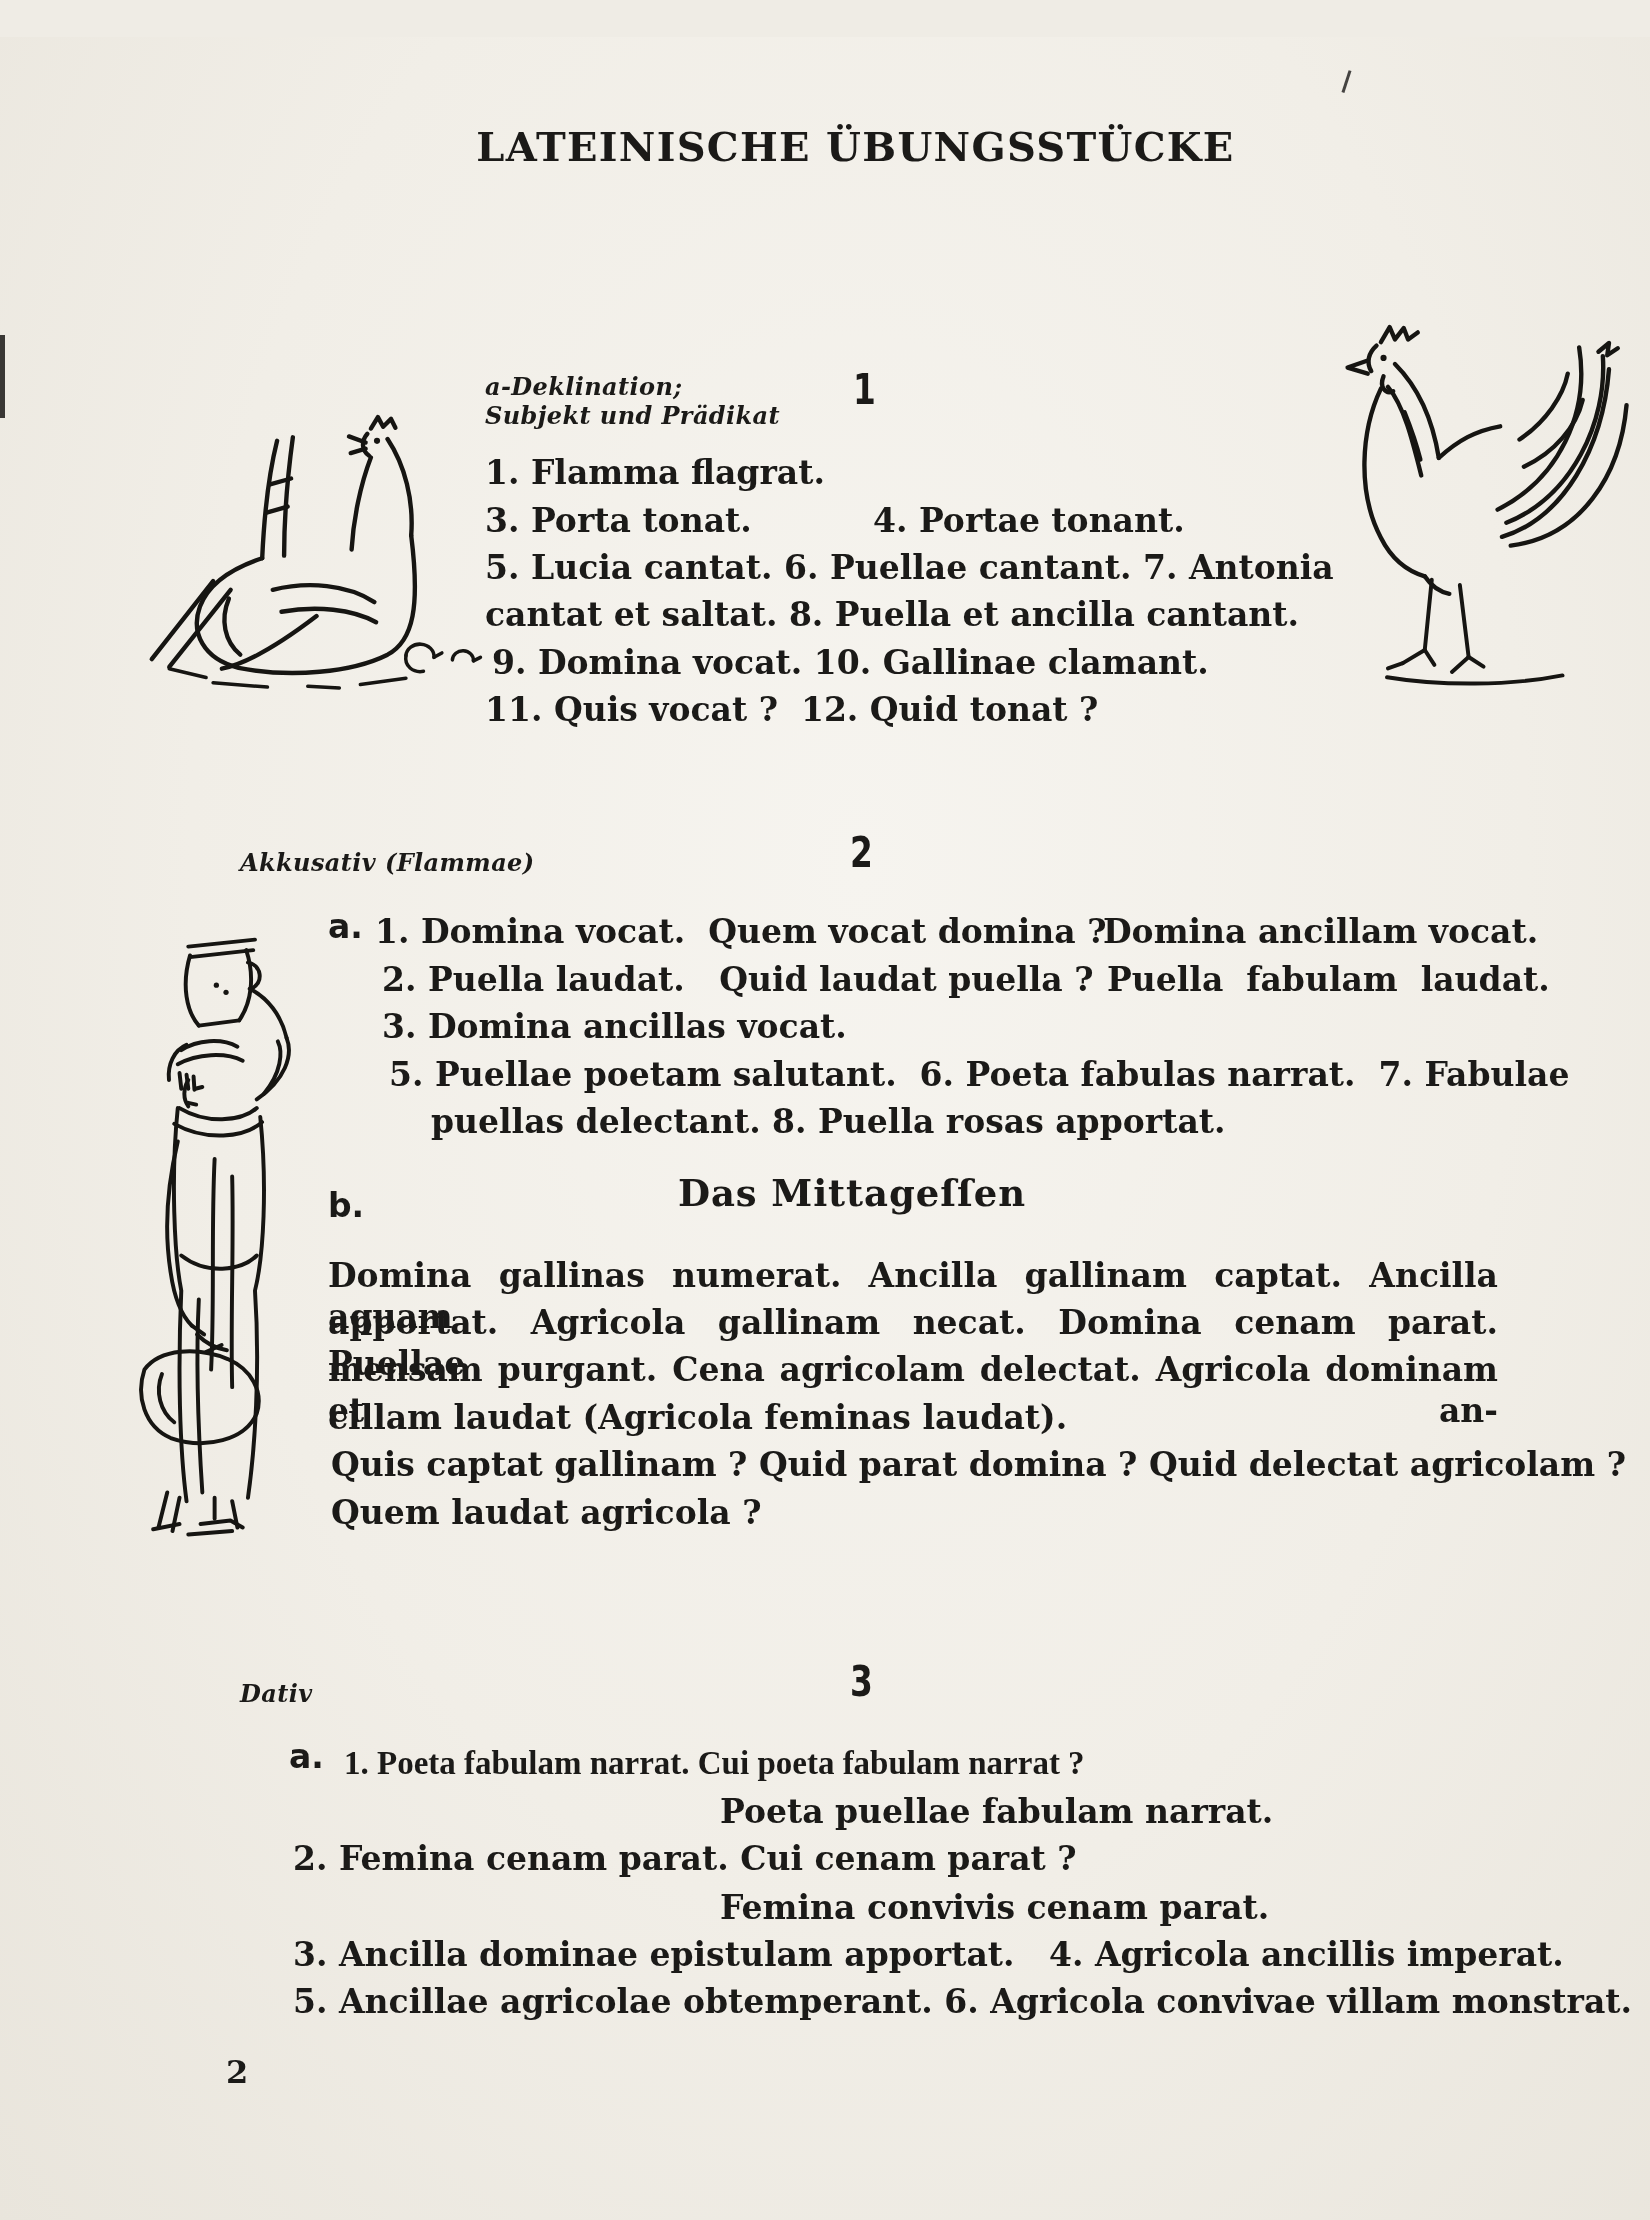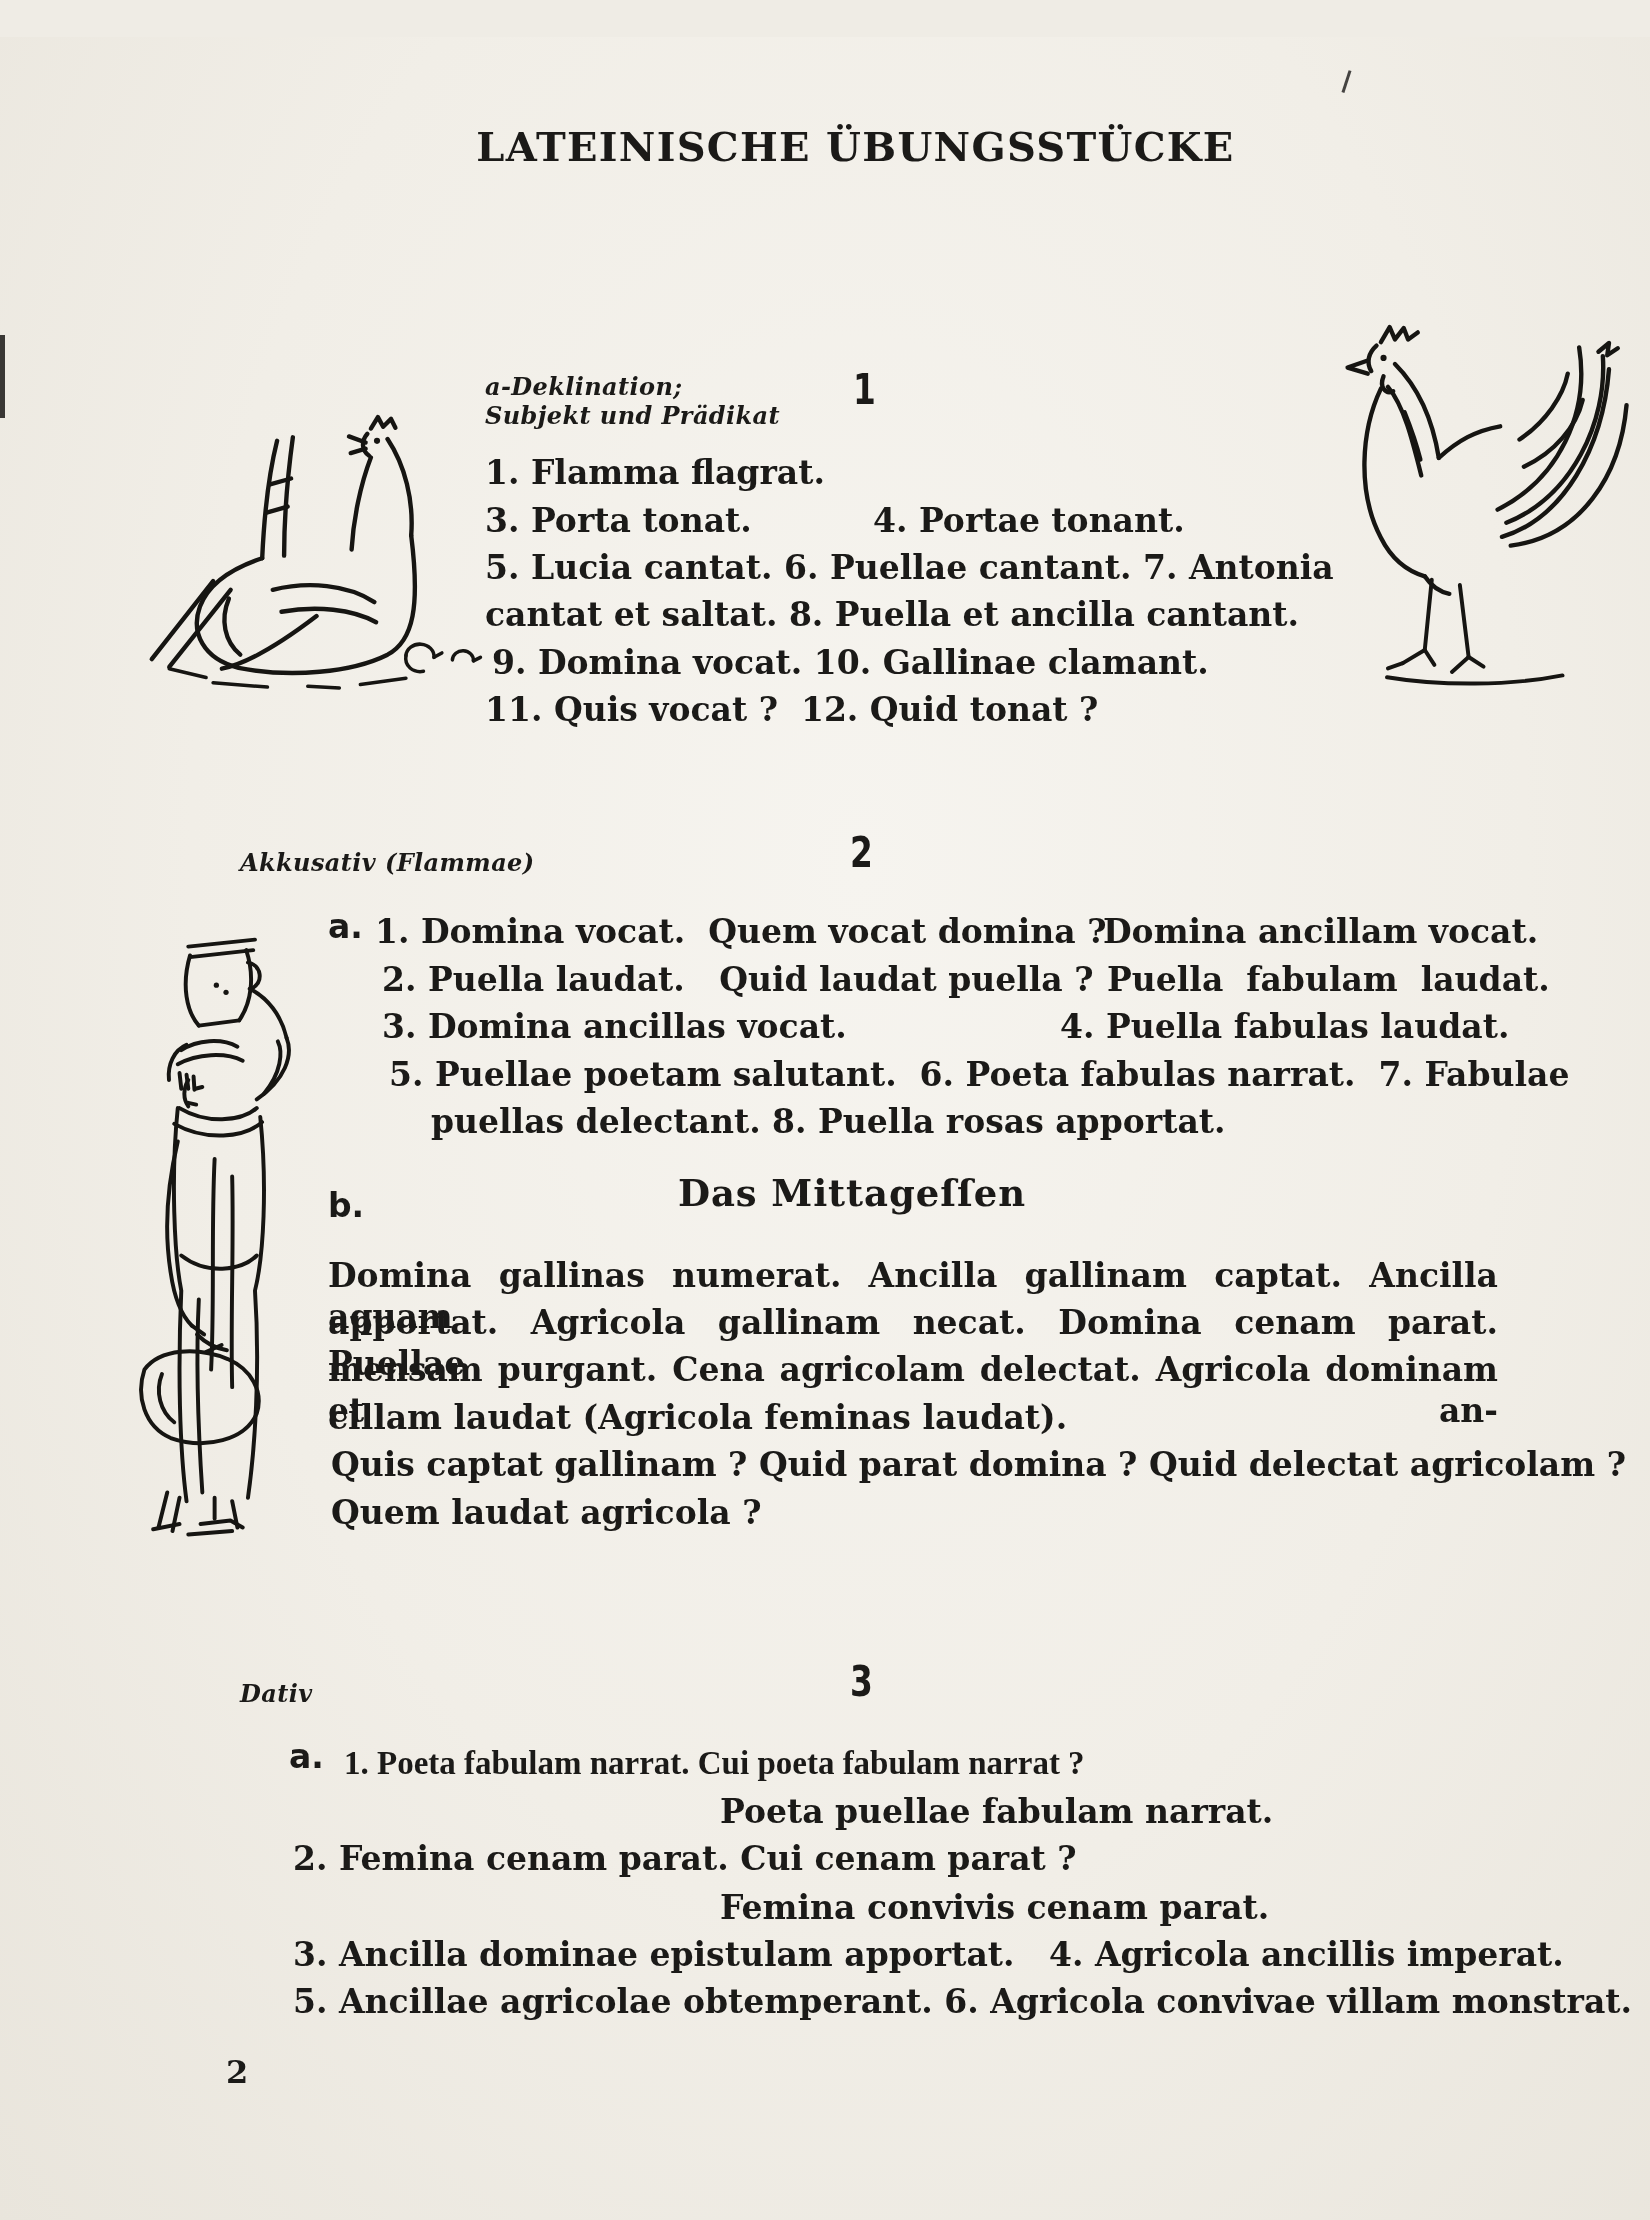--- a/index.html
+++ b/index.html
@@ -149,21 +149,20 @@
   <div class="txt seclabel" style="left:240px;top:812px;">Akkusativ (Flammae)</div>
   <div class="txt secnum" style="left:850px;top:793px;">2</div>
 
   <div class="txt ablabel" style="left:328px;top:873px;">a.</div>
 
   <div class="txt" style="left:375px;top:874px;">1. Domina vocat.  Quem vocat domina ?</div>
   <div class="txt" style="left:1103px;top:874px;">Domina ancillam vocat.</div>
   <div class="txt" style="left:382px;top:922px;">2. Puella laudat.   Quid laudat puella ?</div>
   <div class="txt" style="left:1107px;top:922px;">Puella  fabulam  laudat.</div>
   <div class="txt" style="left:382px;top:969px;">3. Domina ancillas vocat.</div>
-  <div class="txt" style="left:1060px;top:969px;">4. Puella fabulas laudat.</div>
   <div class="txt" style="left:389px;top:1017px;">5. Puellae poetam salutant.  6. Poeta fabulas narrat.  7. Fabulae</div>
   <div class="txt" style="left:431px;top:1064px;">puellas delectant. 8. Puella rosas apportat.</div>
 
   <div class="txt ablabel" style="left:328px;top:1152px;">b.</div>
   <div class="txt fraktur" style="left:53px;top:1136px;width:1598px;">Das Mittageſſen</div>
 
   <div class="txt just" style="left:328px;top:1218px;">Domina gallinas numerat. Ancilla gallinam captat. Ancilla aquam</div>
   <div class="txt just" style="left:328px;top:1265px;">apportat. Agricola gallinam necat. Domina cenam parat. Puellae</div>
   <div class="txt just" style="left:328px;top:1312px;">mensam purgant. Cena agricolam delectat. Agricola dominam et an-</div>
   <div class="txt" style="left:328px;top:1360px;">cillam laudat (Agricola feminas laudat).</div>

